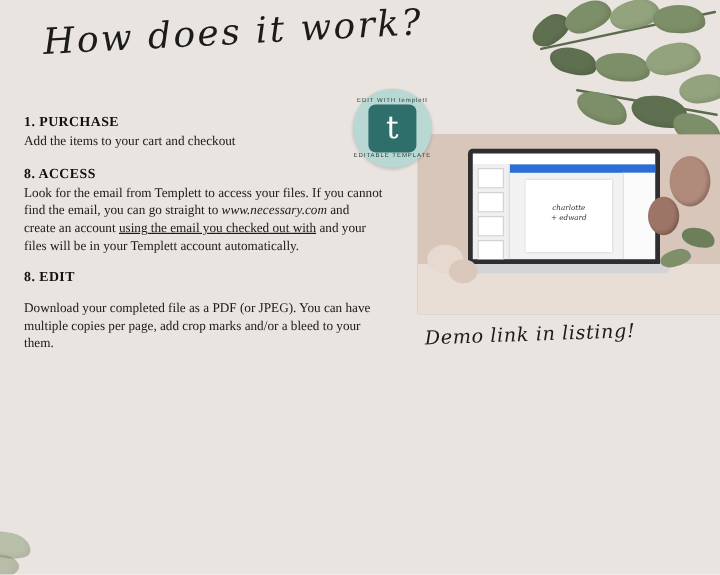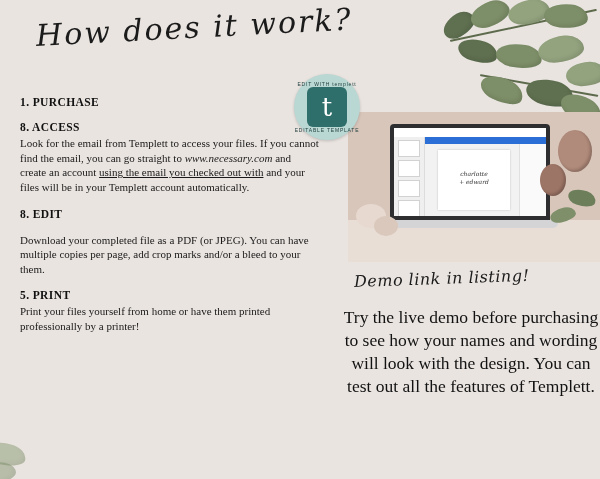--- a/index.html
+++ b/index.html
@@ -319,39 +319,36 @@
 <body>
 
 <div class="page">
 
   <div class="title">How does it work?</div>
 
   <div class="steps">
 
     <div class="step">
       <p class="step-title">1. PURCHASE</p>
+      <p class="step-body">Add the items to your cart and checkout</p>
     </div>
 
     <div class="step">
       <p class="step-title">8. ACCESS</p>
       <p class="step-body"><span>Look for the email from Templett to access your files. If you cannot find the email, you can go straight to </span><span class="em">www.necessary.com</span><span> and create an account </span><span class="ul">using the email you checked out with</span><span> and your files will be in your Templett account automatically.</span></p>
     </div>
 
     <div class="step">
       <p class="step-title">8. EDIT</p>
     </div>
 
     <div class="step">
       <p class="step-body">Download your completed file as a PDF (or JPEG). You can have multiple copies per page, add crop marks and/or a bleed to your them.</p>
     </div>
 
-    <div class="step">
-      <p class="step-title">5. PRINT</p>
-      <p class="step-body">Print your files yourself from home or have them printed professionally by a printer!</p>
-    </div>
 
   </div>
 
   <div class="right">
 
     <div class="leaf-cluster">
       <div class="stem" style="left:120px; top:40px; width:150px; transform: rotate(-12deg);"></div>
       <div class="stem" style="left:150px; top:74px; width:120px; transform: rotate(10deg);"></div>
       <div class="leaf dark" style="left:112px; top:14px; width:34px; height:22px; transform: rotate(-30deg);"></div>
       <div class="leaf" style="left:140px; top:2px; width:40px; height:24px; transform: rotate(-18deg);"></div>
@@ -402,21 +399,20 @@
       <div class="pinecone" style="right:8px; top:18px; width:34px; height:42px;"></div>
       <div class="pinecone" style="right:34px; top:52px; width:26px; height:32px; background:#9d7566;"></div>
       <div class="flower" style="left:8px; top:92px; width:30px; height:24px;"></div>
       <div class="flower" style="left:26px; top:104px; width:24px; height:20px; background:#d9c8bb;"></div>
       <div class="greenery" style="right:4px; top:78px; width:28px; height:16px; transform:rotate(18deg);"></div>
       <div class="greenery" style="right:24px; top:96px; width:26px; height:14px; transform:rotate(-12deg); background:#7e8f6a;"></div>
     </div>
 
     <div class="script-line">Demo link in listing!</div>
 
-    <div class="promo">Try the live demo before purchasing to see how your names and wording will look with the design. You can test out all the features of Templett.</div>
 
   </div>
 
   <div class="bl-deco">
     <div class="leaf light" style="left:-18px; top:34px; width:44px; height:22px; transform: rotate(14deg); opacity:0.55;"></div>
     <div class="leaf" style="left:-30px; top:54px; width:46px; height:22px; transform: rotate(-8deg); opacity:0.45;"></div>
   </div>
 
 </div>
 

